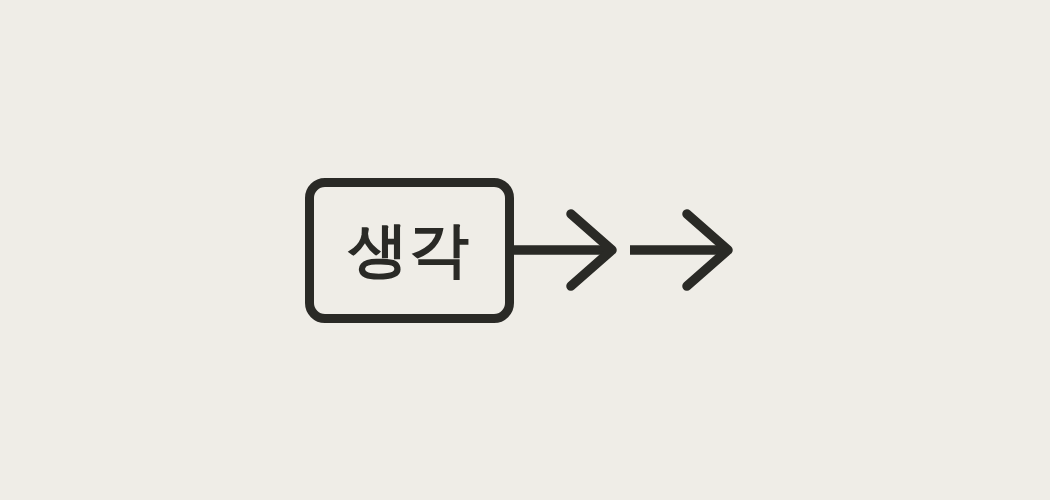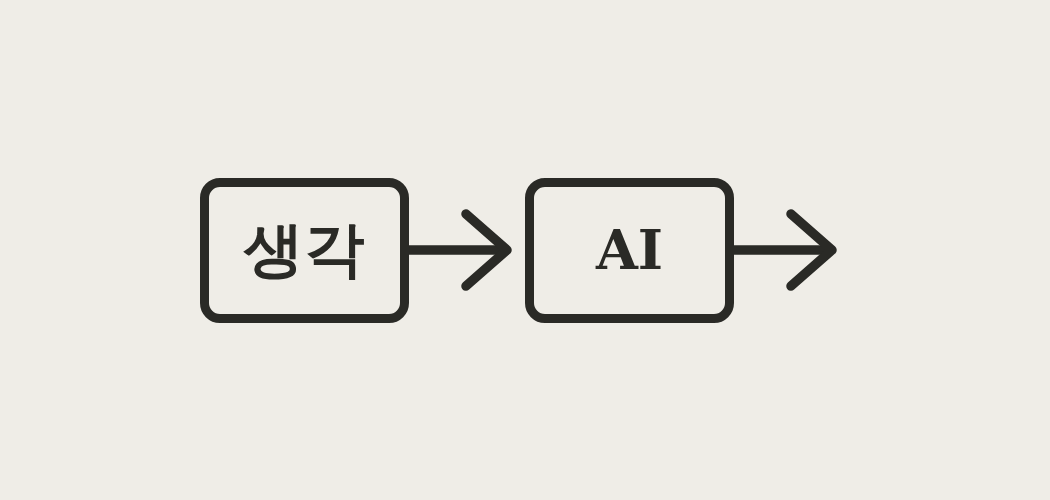--- a/index.html
+++ b/index.html
@@ -73,23 +73,20 @@
 
     <div class="node">
       <span class="node-label">생각</span>
     </div>
 
     <svg class="arrow" viewBox="0 0 116 92" aria-hidden="true">
       <path d="M 0 46 H 94"></path>
       <path d="M 57 10 L 98 46 L 57 82"></path>
     </svg>
 
-    <div class="node">
-      <span class="node-label latin">AI</span>
-    </div>
 
     <svg class="arrow" viewBox="0 0 116 92" aria-hidden="true">
       <path d="M 0 46 H 94"></path>
       <path d="M 57 10 L 98 46 L 57 82"></path>
     </svg>
 
 
   </div>
 </div>
 

